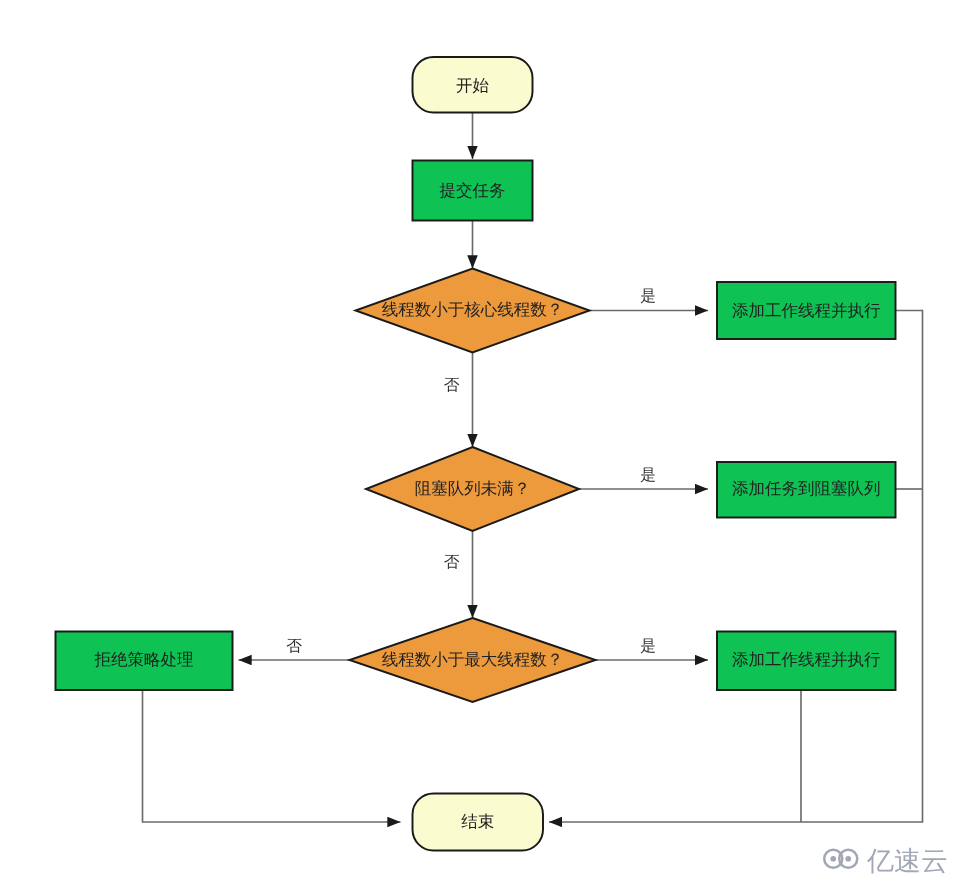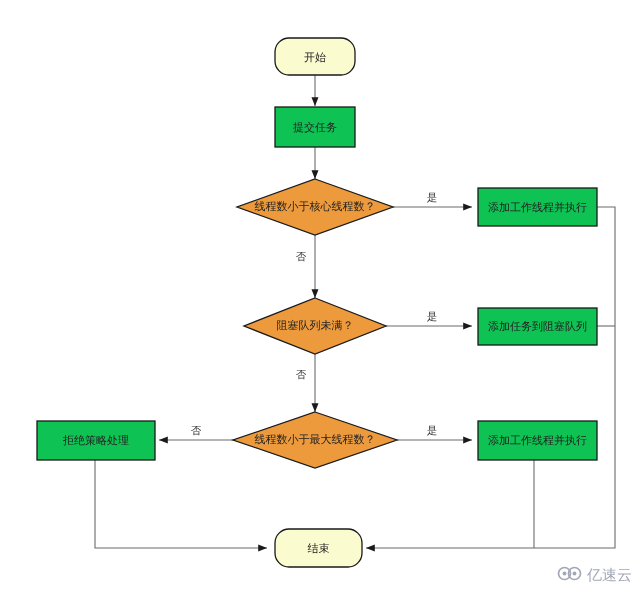--- a/index.html
+++ b/index.html
@@ -61,21 +61,21 @@
     position: absolute;
     right: 8px;
     bottom: 6px;
     display: flex;
     align-items: center;
     gap: 4px;
     opacity: 0.92;
     user-select: none;
   }
   #watermark .wm-text {
-    font-size: 15px;
+    font-size: 18px;
     color: #9aa0b0;
     font-family: "DejaVu Sans", "Liberation Sans", sans-serif;
     letter-spacing: 0px;
   }
 </style>
 </head>
 <body>
 
 <div id="canvas">
 

